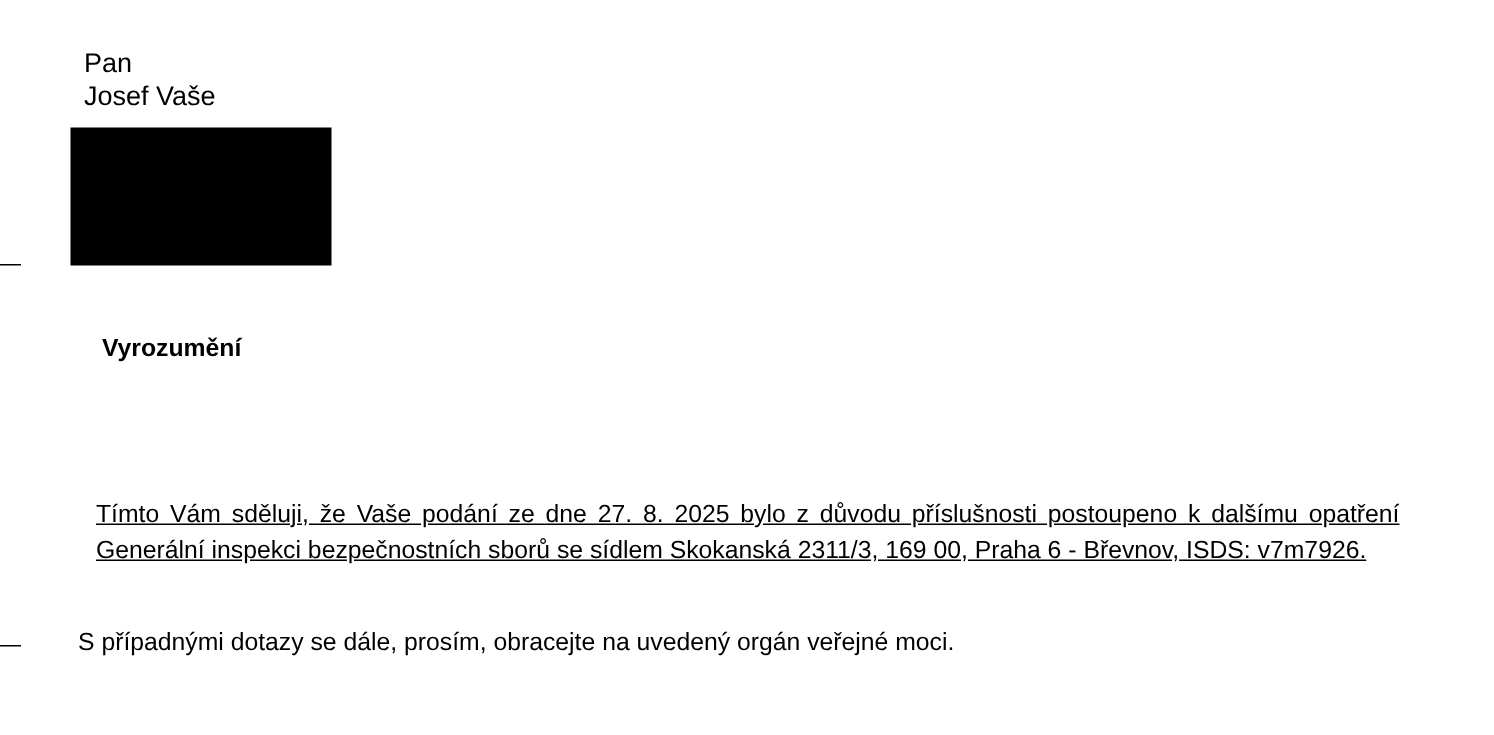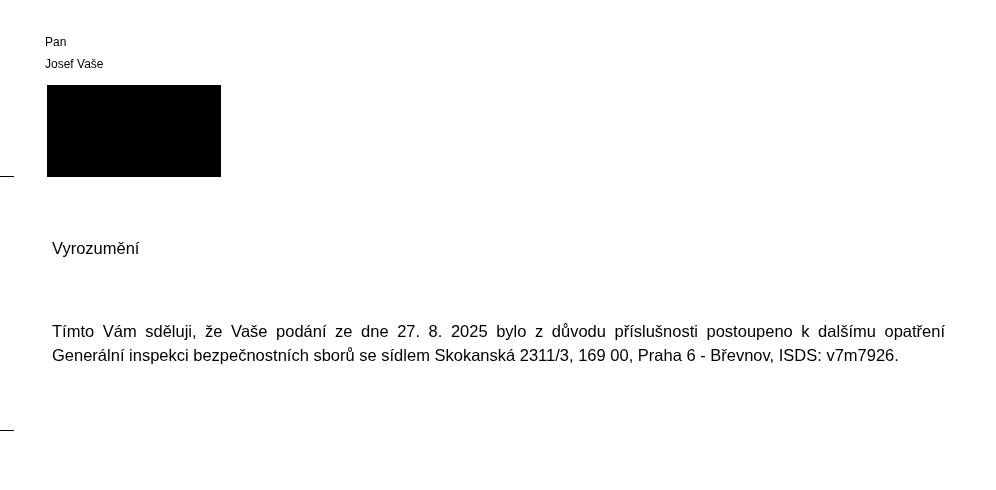--- a/index.html
+++ b/index.html
@@ -26,59 +26,59 @@
     left: 0;
     width: 14px;
     height: 1px;
     background: #000000;
   }
   .tick-1 { top: 176px; }
   .tick-2 { top: 430px; }
 
   .addressee {
     position: absolute;
-    left: 45px;
+    left: 56px;
     top: 31px;
-    font-size: 12px;
+    font-size: 18px;
     line-height: 22px;
   }
   .addressee div {
     white-space: pre;
   }
 
   .redaction {
     position: absolute;
     left: 47px;
     top: 85px;
     width: 174px;
     height: 92px;
     background: #000000;
   }
 
   .subject {
     position: absolute;
-    left: 52px;
+    left: 68px;
     top: 223px;
     font-size: 16.5px;
-    font-weight: normal;
-    margin-top: 16px;
+    font-weight: bold;
   }
 
   .body-block {
     position: absolute;
     left: 52px;
     top: 319px;
     width: 893px;
     font-size: 16.5px;
     line-height: 24px;
   }
   .para-justified {
     text-align: justify;
     text-justify: inter-word;
-    margin: 0;
+    margin: 12px;
+    text-decoration: underline;
   }
   .para-second {
     position: absolute;
     left: 52px;
     top: 416px;
     width: 893px;
     font-size: 16.5px;
     line-height: 24px;
     margin: 0;
   }
@@ -97,14 +97,15 @@
   </div>
 
   <div class="redaction"></div>
 
   <div class="subject">Vyrozumění</div>
 
   <div class="body-block">
     <p class="para-justified">Tímto Vám sděluji, že Vaše podání ze dne 27. 8. 2025 bylo z důvodu příslušnosti postoupeno k dalšímu opatření Generální inspekci bezpečnostních sborů se sídlem Skokanská 2311/3, 169 00, Praha 6 - Břevnov, ISDS: v7m7926.</p>
   </div>
 
+  <p class="para-second">S případnými dotazy se dále, prosím, obracejte na uvedený orgán veřejné moci.</p>
 
 </div>
 
 </body></html>

